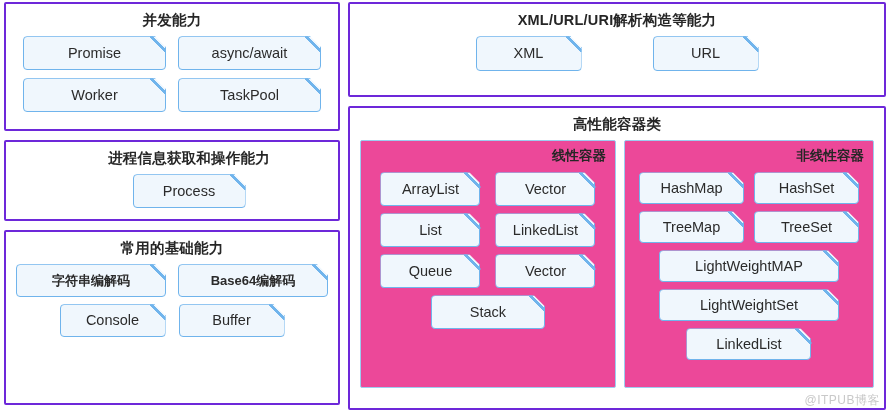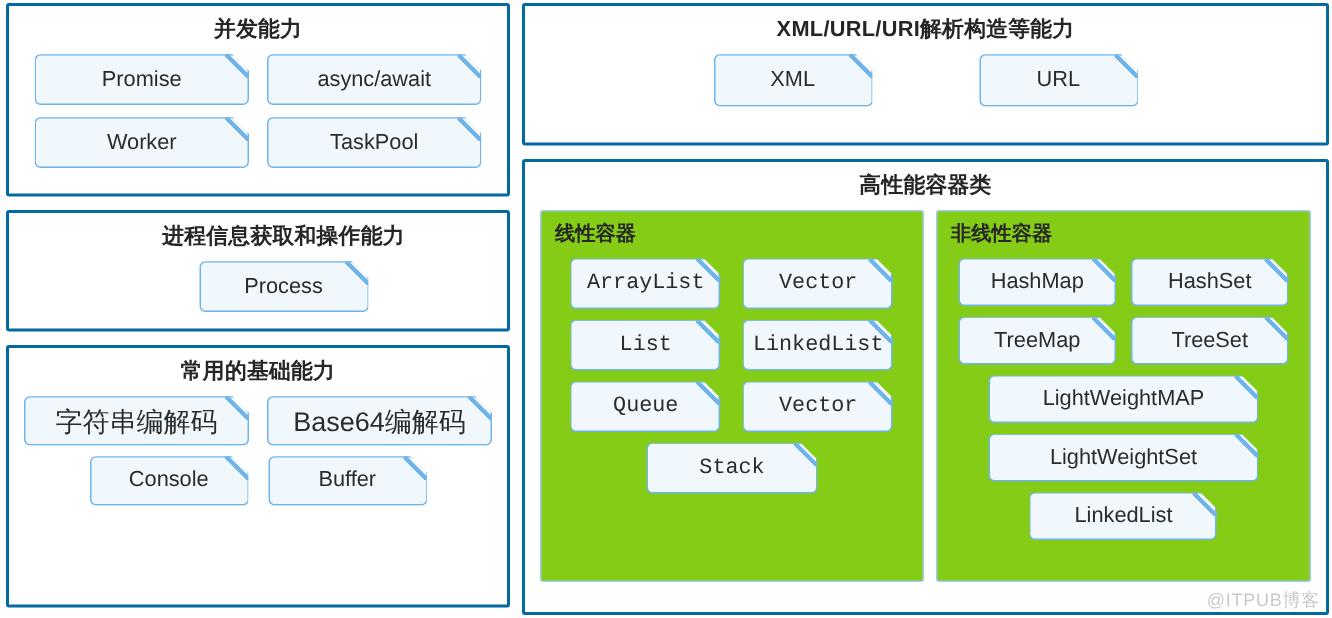--- a/index.html
+++ b/index.html
@@ -20,21 +20,21 @@
     gap: 8px;
     padding: 2px 2px 2px 4px;
   }
 
   .col { display: flex; flex-direction: column; }
   .col-left  { width: 336px; gap: 9px; }
   .col-right { width: 538px; gap: 9px; }
 
   
   .panel {
-    border: 2px solid #0369a1;
+    border: 2px solid #6d28d9;
     background: #ffffff;
     border-radius: 2px;
     padding: 7px 10px 9px 10px;
     display: flex;
     flex-direction: column;
     align-items: center;
   }
 
   .panel-title {
     font-weight: bold;
@@ -42,25 +42,25 @@
     color: #262626;
     letter-spacing: .2px;
     text-align: center;
     line-height: 1.25;
     margin-bottom: 7px;
   }
 
   .sub-panel {
     border: 1.6px solid #9ccdf0;
     border-radius: 2px;
-    background: #84cc16;
+    background: #ec4899;
     padding: 6px 9px 9px 9px;
     display: flex;
     flex-direction: column;
-    align-items: flex-start;
+    align-items: flex-end;
   }
 
   .sub-title {
     font-weight: bold;
     font-size: 13.5px;
     color: #262626;
     text-align: center;
     margin-bottom: 7px;
   }
 
@@ -94,21 +94,21 @@
     content: "";
     position: absolute;
     top: -2px;
     right: -2px;
     width: 17px;
     height: 17px;
     background: linear-gradient(to bottom left,
                 transparent 0 47%, #70b4ec 47% 58%, transparent 58% 100%);
     pointer-events: none;
   }
-  .chip.cn { font-size: 18px; }
+  .chip.cn { font-size: 13px; font-weight: bold; }
 
   
   #panel-concurrency { height: 129px; }
   #panel-concurrency .row { gap: 12px; }
   #panel-concurrency .row + .row { margin-top: 8px; }
   #panel-concurrency .chip { width: 143px; }
 
   #panel-process { height: 81px; padding-left: 44px; }
   #panel-process .chip { width: 113px; }
 
@@ -129,21 +129,21 @@
   #panel-containers .sub-wrap {
     display: flex;
     gap: 8px;
     width: 100%;
     flex: 1;
   }
   #sub-linear    { width: 258px; }
   #sub-nonlinear { width: 252px; }
   #panel-containers .sub-panel .row + .row { margin-top: 7px; }
 
-  #sub-linear .row { gap: 15px; font-family: Liberation Mono, monospace; }
+  #sub-linear .row { gap: 15px; }
   #sub-linear .chip { width: 100px; height: 34px; }
   #sub-linear .row-stack .chip { width: 114px; }
 
   #sub-nonlinear .row { gap: 10px; }
   #sub-nonlinear .chip { width: 105px; height: 32px; }
   #sub-nonlinear .row-wide .chip { width: 180px; }
   #sub-nonlinear .row-plain .chip { width: 125px; }
 
   
   #watermark {

